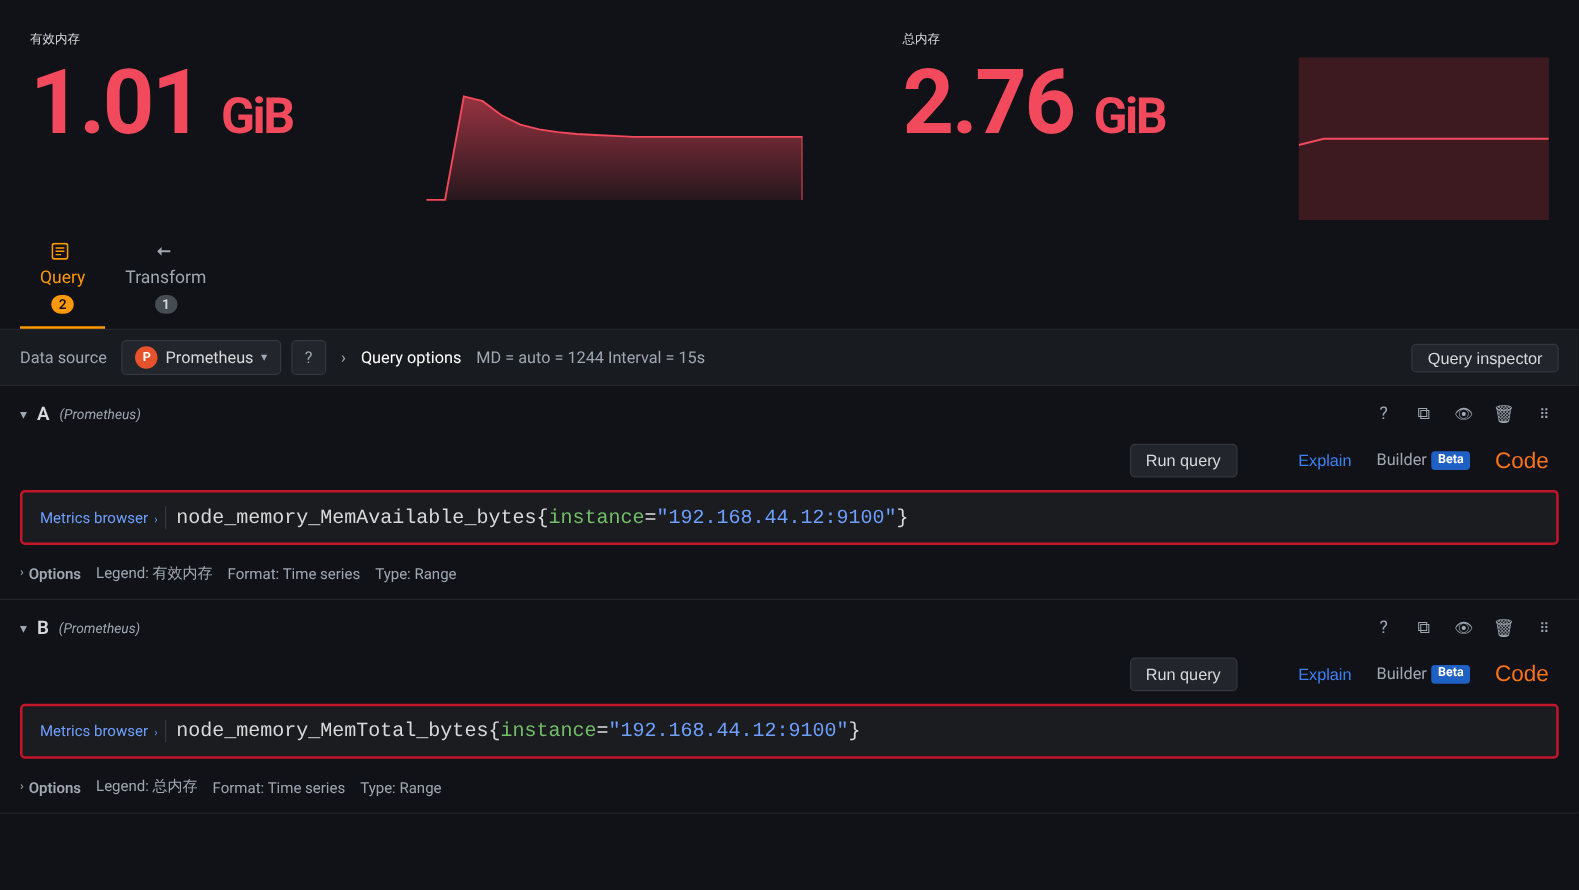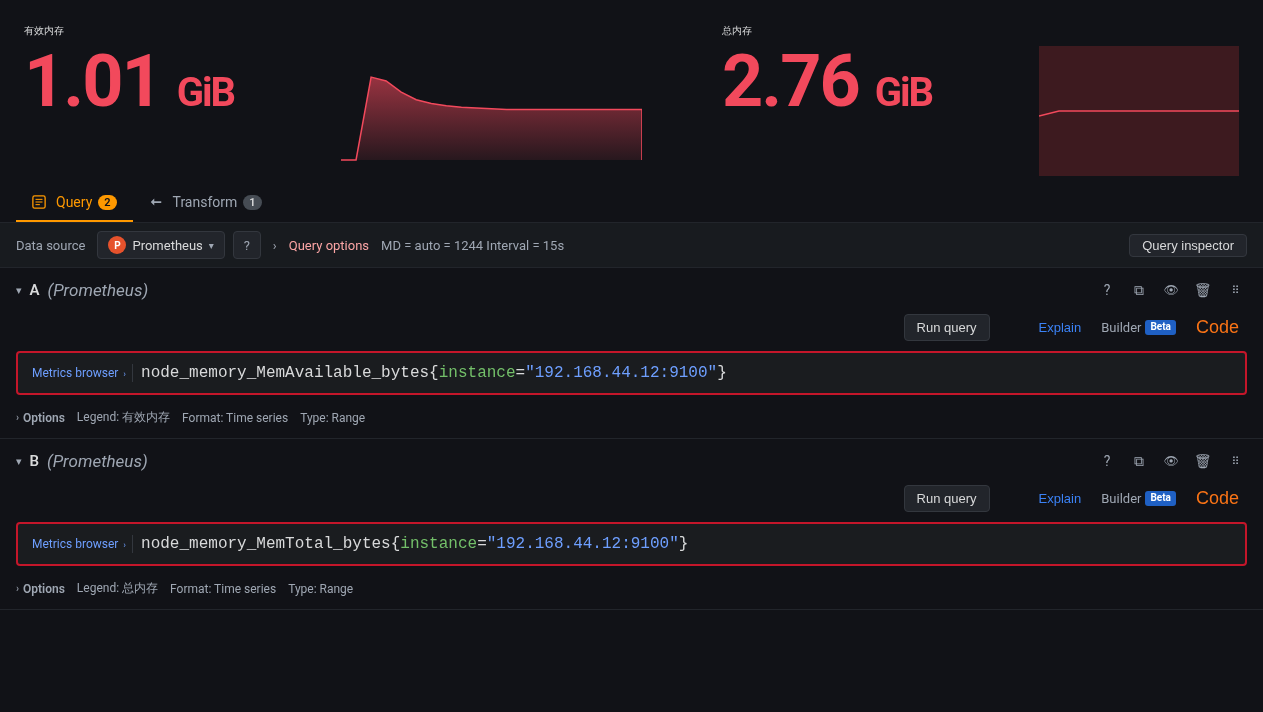--- a/index.html
+++ b/index.html
@@ -75,20 +75,21 @@
     .tab-item {
       display: flex;
       align-items: center;
       gap: 6px;
       padding: 10px 16px;
       cursor: pointer;
       color: #9fa7b3;
       font-size: 14px;
       border-bottom: 2px solid transparent;
       position: relative;
+      flex-direction: column;
     }
 
     .tab-item.active {
       color: #ff9900;
       border-bottom: 2px solid #ff9900;
     }
 
     .tab-badge {
       background: #464c54;
       color: #d8d9da;
@@ -165,21 +166,21 @@
       cursor: pointer;
       color: #9fa7b3;
       font-size: 13px;
     }
 
     .query-options-btn {
       display: flex;
       align-items: center;
       gap: 4px;
       cursor: pointer;
-      color: #fca5a5;
+      color: #ffffff;
       font-size: 13px;
     }
 
     .query-meta {
       color: #9fa7b3;
       font-size: 13px;
       margin-left: 4px;
     }
 
     .spacer { flex: 1; }
@@ -214,21 +215,21 @@
       cursor: pointer;
     }
 
     .query-id {
       font-size: 15px;
       font-weight: 600;
       color: #d8d9da;
     }
 
     .query-source {
-      font-size: 17px;
+      font-size: 11px;
       color: #9fa7b3;
       font-style: italic;
     }
 
     .block-spacer { flex: 1; }
 
     .block-actions {
       display: flex;
       align-items: center;
       gap: 8px;

